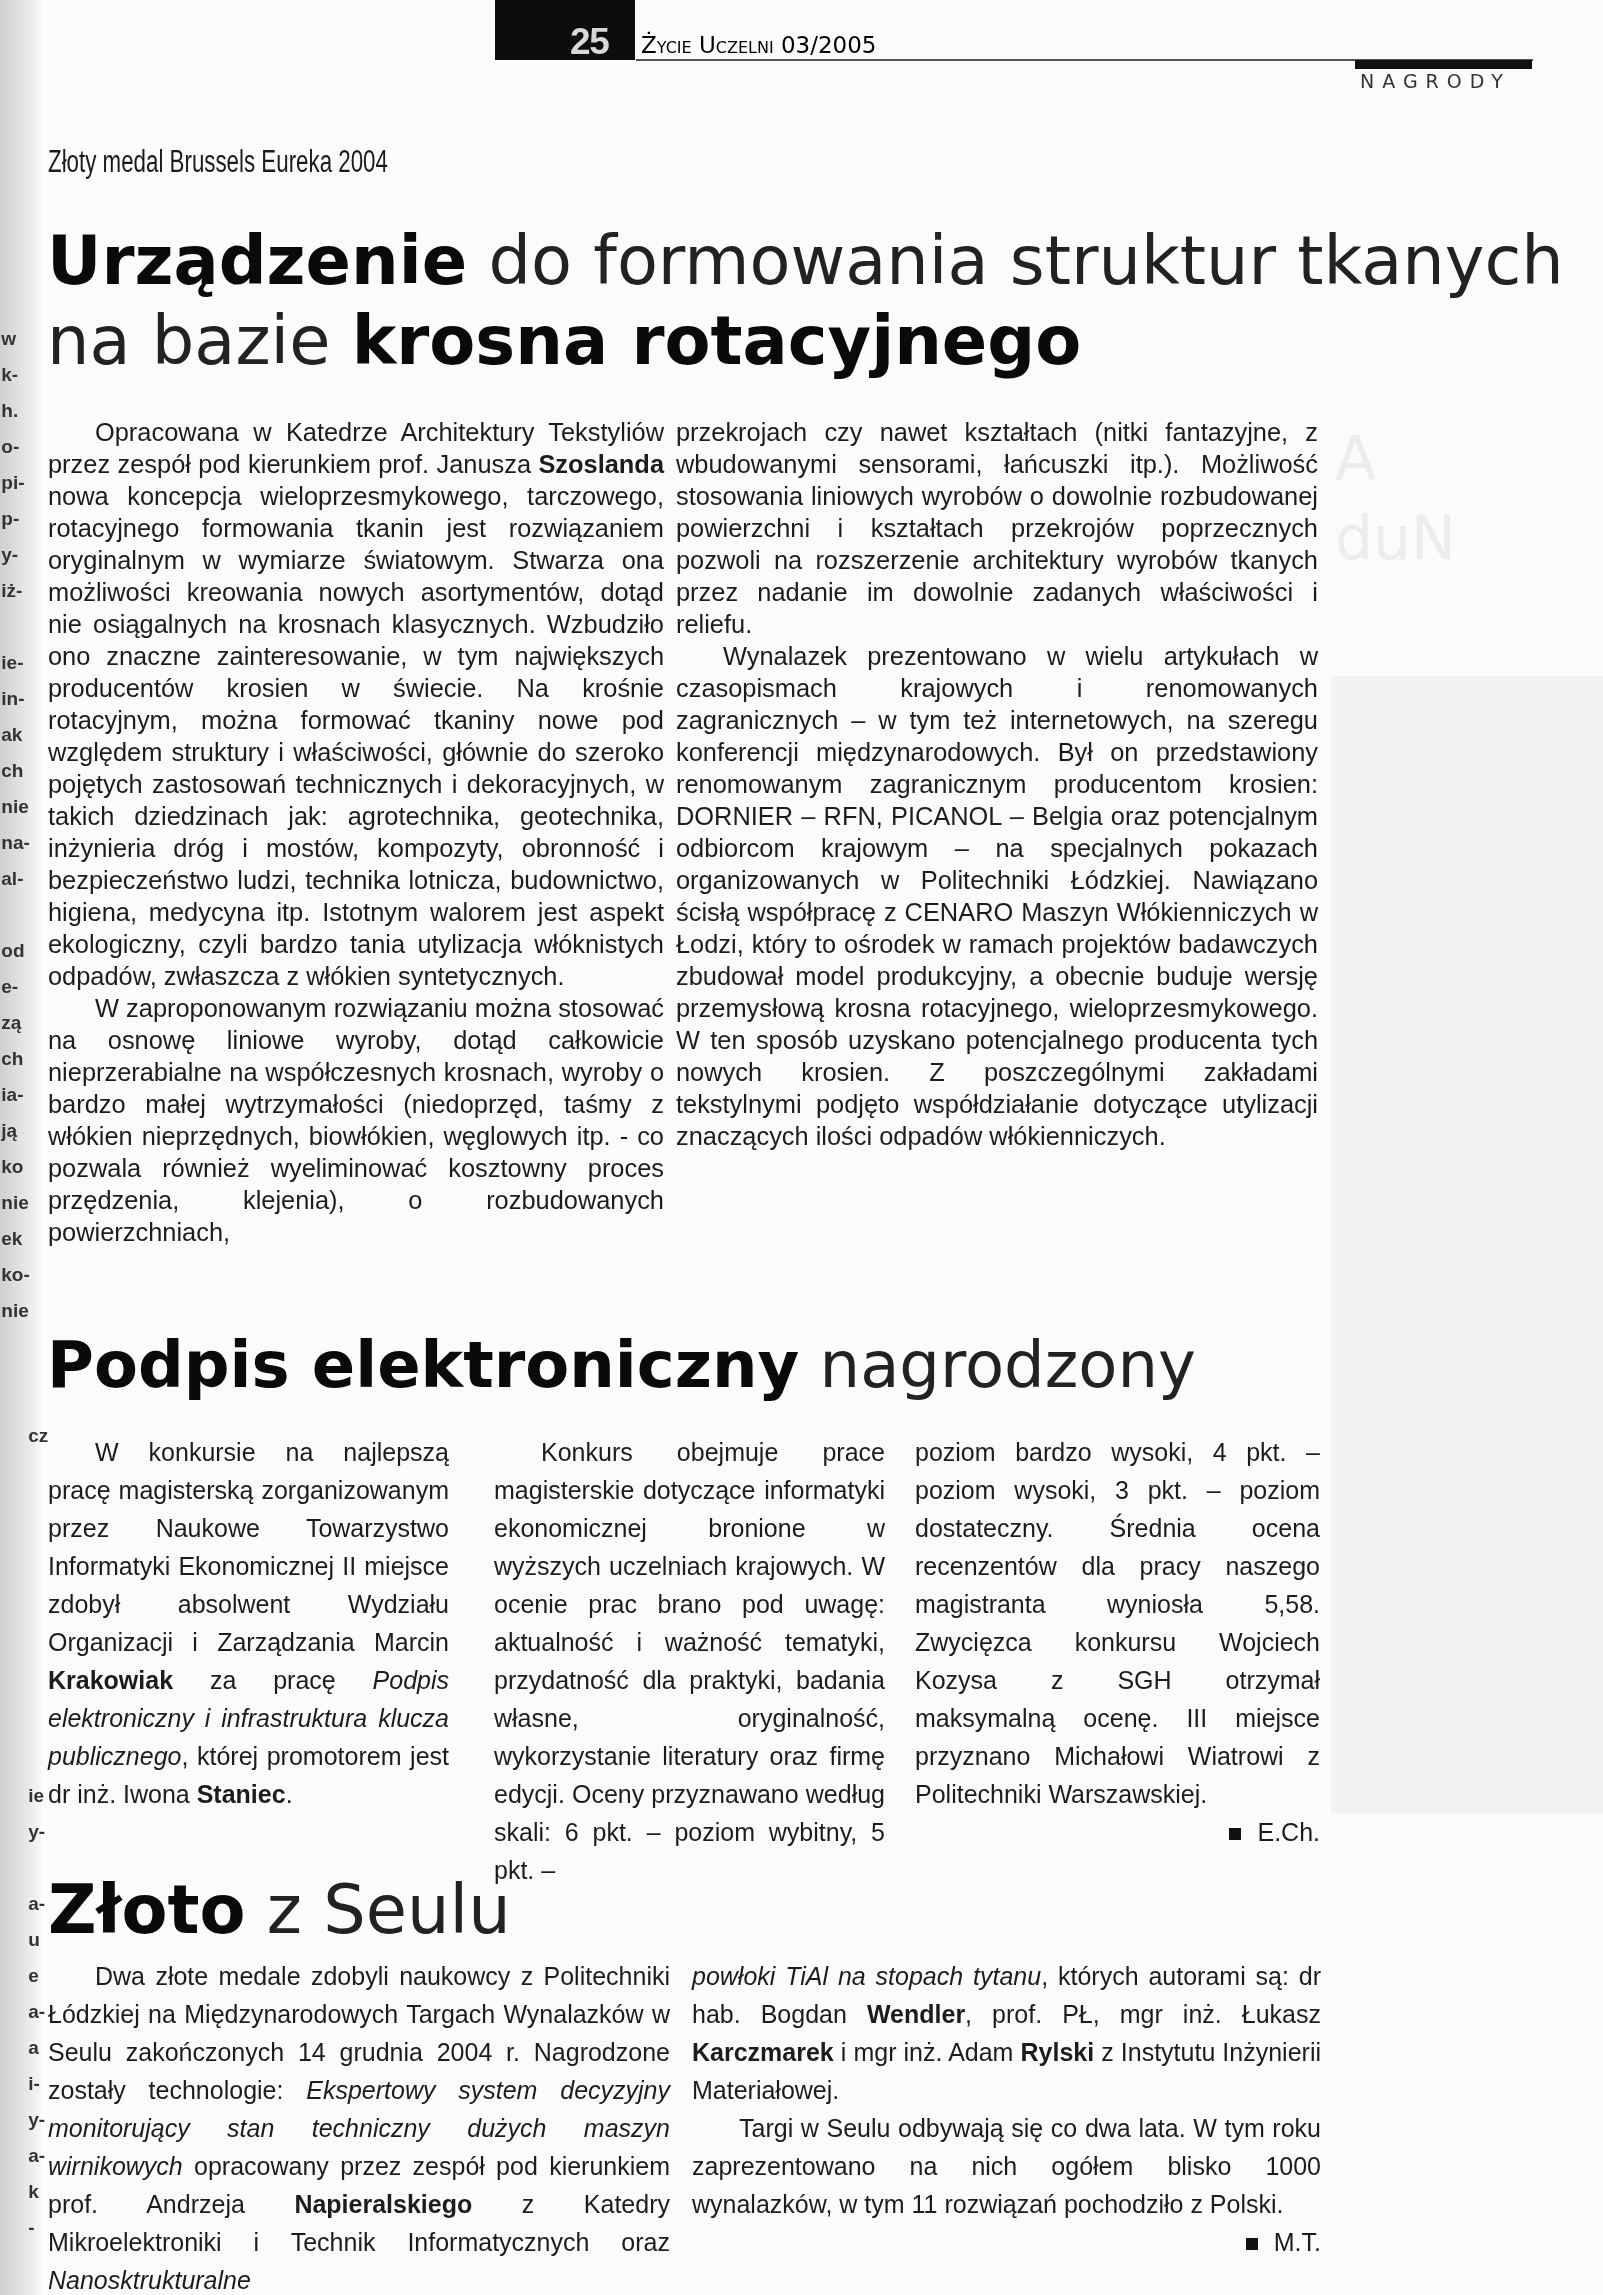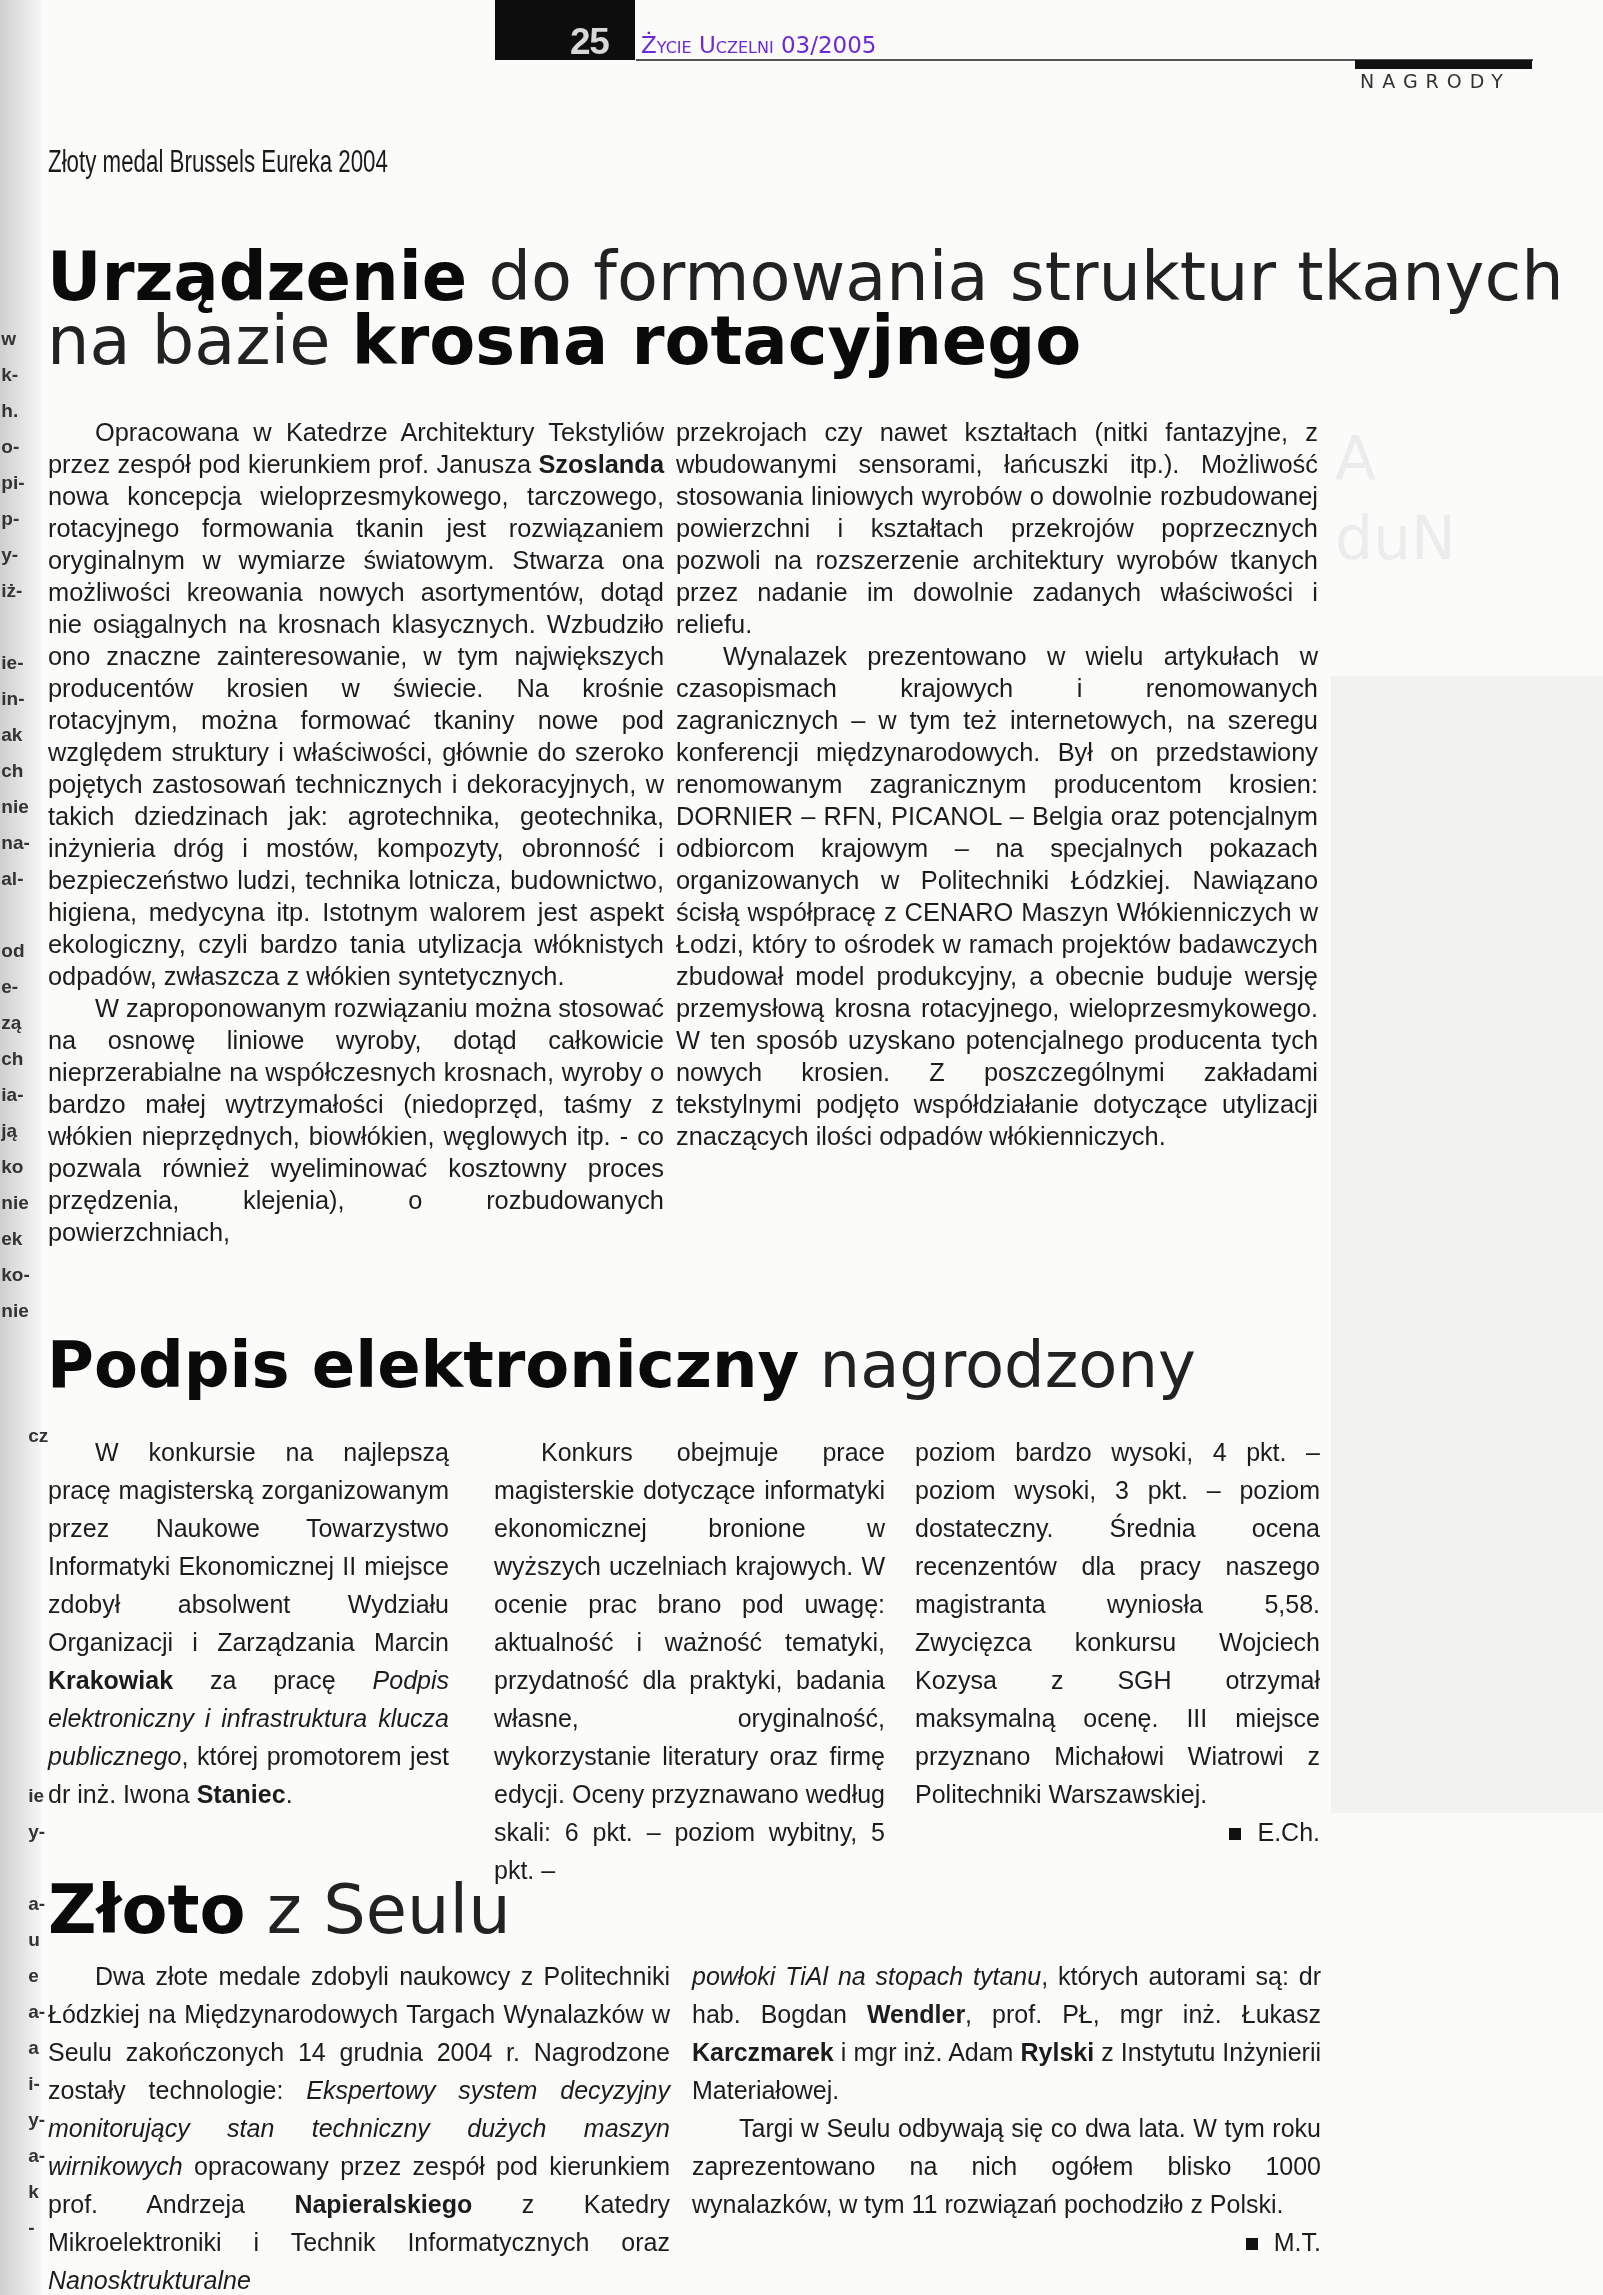--- a/index.html
+++ b/index.html
@@ -26,42 +26,42 @@
   }
   #gutter-text2 div { height: 36px; padding-left: 27px; }
 
   
   #page-block { left: 495px; top: 0; width: 140px; height: 60px; background: #0d0d0d; }
   #page-num {
     left: 570px; top: 23px; font: bold 37px/37px "Liberation Sans", sans-serif;
     color: #d8d8d8; letter-spacing: -1.3px;
   }
   #mag-title {
-    left: 641px; top: 32px; font: 23px/27px "DejaVu Sans", sans-serif; color: #6d28d9;
+    left: 641px; top: 32px; font: 23px/27px "DejaVu Sans", sans-serif; color: #000000;
     font-variant: small-caps; letter-spacing: 0px;
   }
   #header-rule { left: 636px; top: 59px; width: 897px; height: 2px; background: #555; }
   #section-bar { left: 1355px; top: 60px; width: 177px; height: 9.4px; background: #111; }
   #section-label {
     left: 1360px; top: 71px; font: 19px/20px "DejaVu Sans", sans-serif; color: #333;
     letter-spacing: 8px;
   }
 
   
   #kicker {
     left: 48px; top: 144px; font: 31px/35px "Liberation Sans Narrow", "Liberation Sans", sans-serif;
     color: #1a1a1a; transform: scaleX(0.72); transform-origin: left top;
   }
   .headline {
     font-family: "DejaVu Sans", sans-serif; font-size: 67px; line-height: 74px; color: #0a0a0a;
     white-space: nowrap;
   }
   .headline b { font-weight: bold; }
   .headline .light { font-weight: normal; color: #222; }
-  #h1-line1 { left: 47px; top: 240px; }
+  #h1-line1 { left: 47px; top: 224px; }
   #h1-line2 { left: 47px; top: 304px; }
 
   .col {
     font-family: "Liberation Sans", sans-serif; font-size: 25.4px; line-height: 32px;
     text-align: justify; color: #1c1c1c;
   }
   .col p { margin: 0; }
   .col .indent { text-indent: 47px; }
   .col .sig { text-align: right; }
   .col .sq { display: inline-block; width: 12px; height: 12px; background: #111; margin-right: 16px; vertical-align: middle; }

